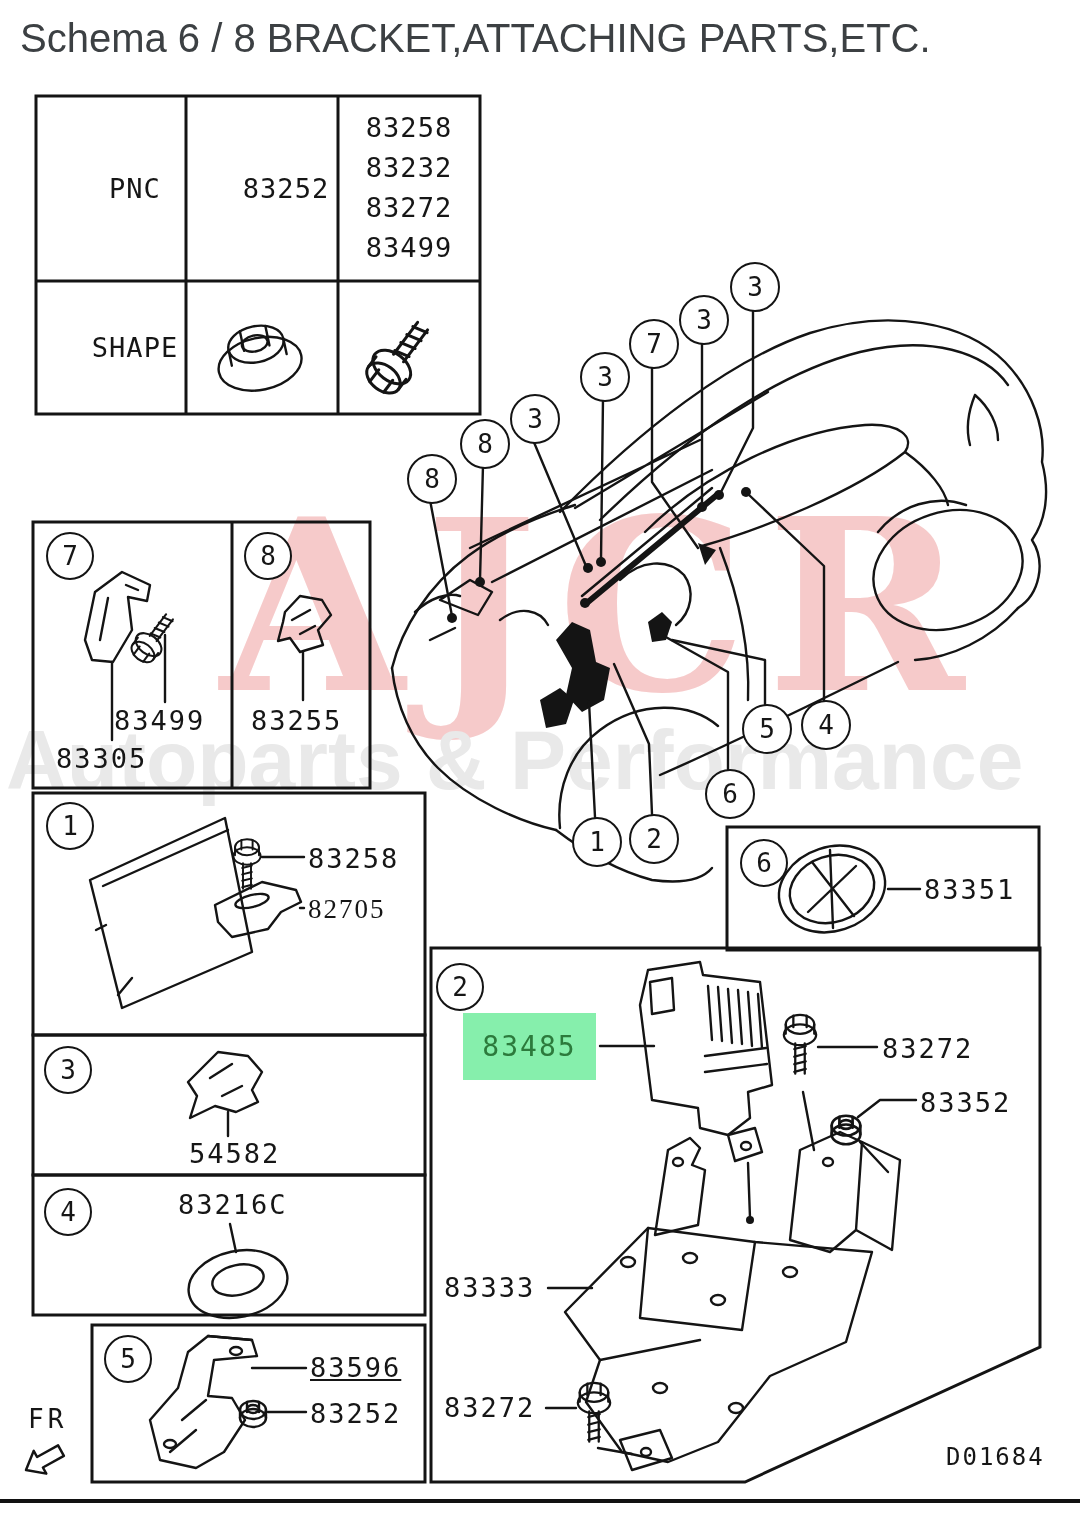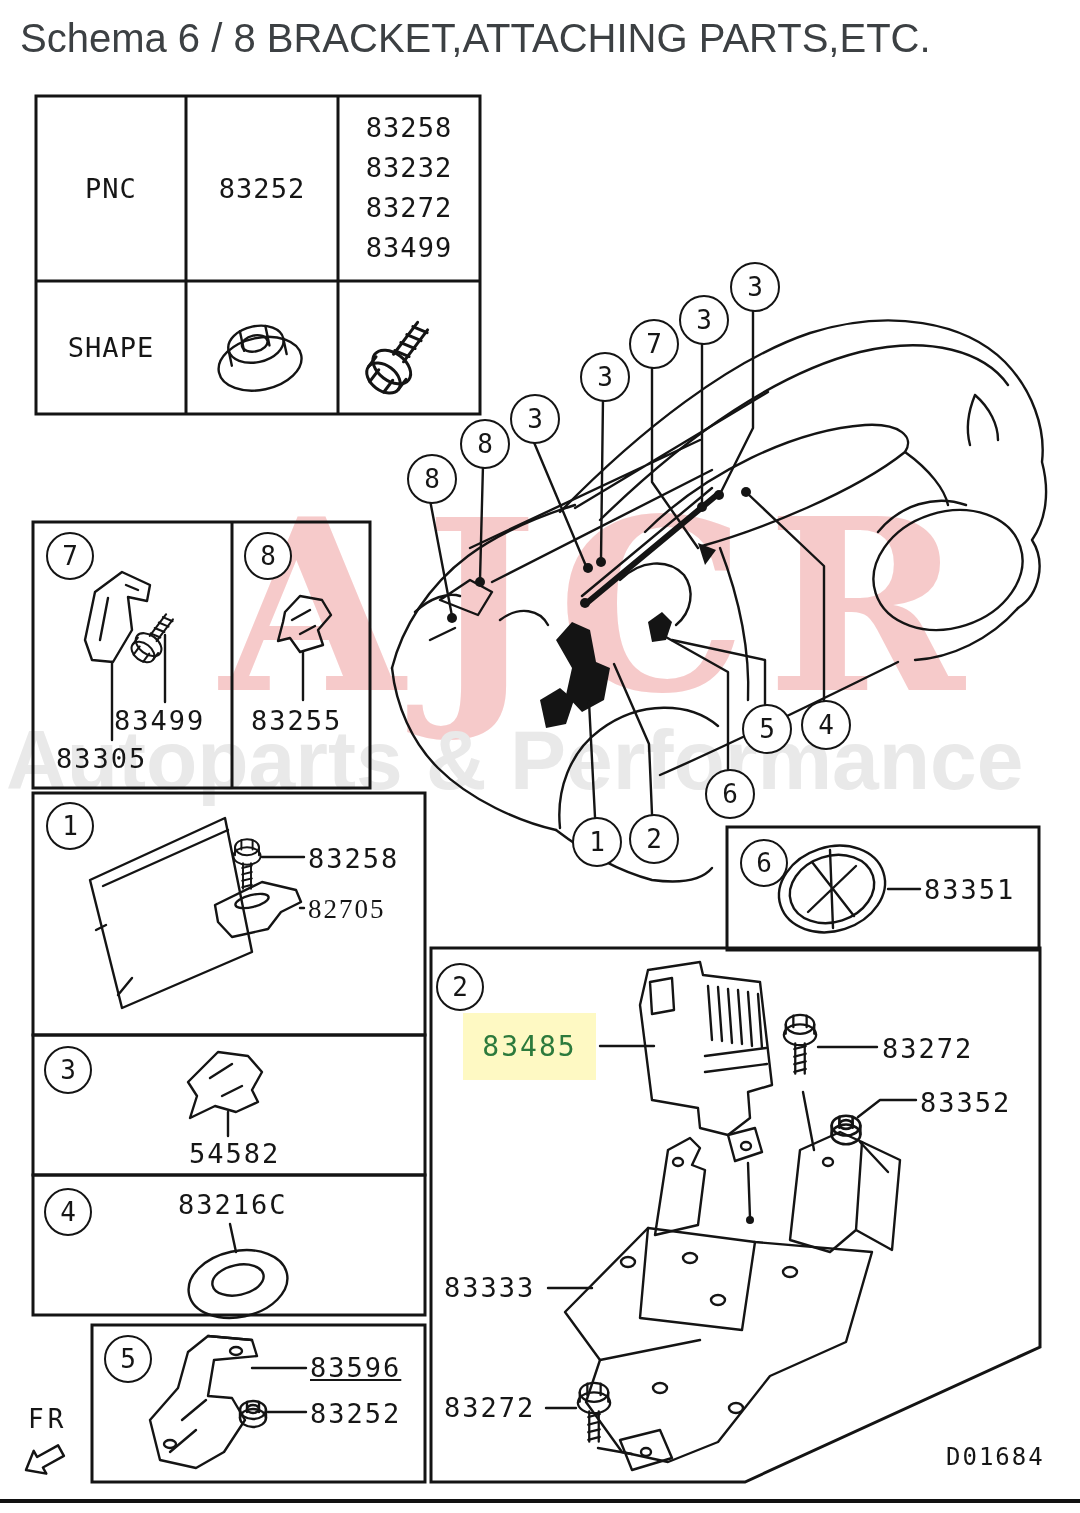--- a/index.html
+++ b/index.html
@@ -18,28 +18,28 @@
   #art{position:absolute;left:0;top:0;z-index:2;}
   .ln{fill:none;stroke:#141414;stroke-width:2.4;stroke-linecap:round;stroke-linejoin:round;}
   .bx{fill:none;stroke:#141414;stroke-width:3;stroke-linejoin:miter;}
   .fillb{fill:#141414;stroke:none;}
   .rod{fill:none;stroke:#141414;stroke-width:6;stroke-linecap:round;}
   
   .plabel{position:absolute;font-family:"DejaVu Sans Mono", monospace;font-size:27px;
           letter-spacing:2px;color:#161616;z-index:3;white-space:nowrap;}
   .tcell{position:absolute;display:flex;align-items:center;justify-content:center;
          font-family:"DejaVu Sans Mono", monospace;font-size:27px;letter-spacing:1px;
-         color:#161616;z-index:3;}
+         color:#161616;z-index:3;margin-left:24px;}
   .tlist{position:absolute;width:142px;text-align:center;font-family:"DejaVu Sans Mono", monospace;
          font-size:27px;letter-spacing:1px;color:#161616;z-index:3;line-height:40px;}
   .callout{position:absolute;width:44px;height:44px;border:2.5px solid #141414;border-radius:50%;
            background:#fff;display:flex;align-items:center;justify-content:center;
            font-family:"DejaVu Sans Mono", monospace;font-size:26px;color:#161616;z-index:4;}
   .car-co{width:46px;height:46px;}
-  .hl{position:absolute;left:463px;top:1013px;width:133px;height:67px;background:#fef9c3;
+  .hl{position:absolute;left:463px;top:1013px;width:133px;height:67px;background:#86efac;
       display:flex;align-items:center;justify-content:center;font-family:"DejaVu Sans Mono", monospace;
       font-size:28px;letter-spacing:2px;color:#2c7a3c;z-index:3;}
   .fr{position:absolute;left:28px;top:1404px;font-family:"DejaVu Sans Mono", monospace;
       font-size:26px;letter-spacing:4px;color:#161616;z-index:3;}
   .dwg{position:absolute;left:946px;top:1443px;font-family:"DejaVu Sans Mono", monospace;
        font-size:24px;letter-spacing:2px;color:#161616;z-index:3;}
   .botbar{position:absolute;left:0;top:1499px;width:1080px;height:4px;background:#111;z-index:3;}
 </style>
 </head>
 <body>

